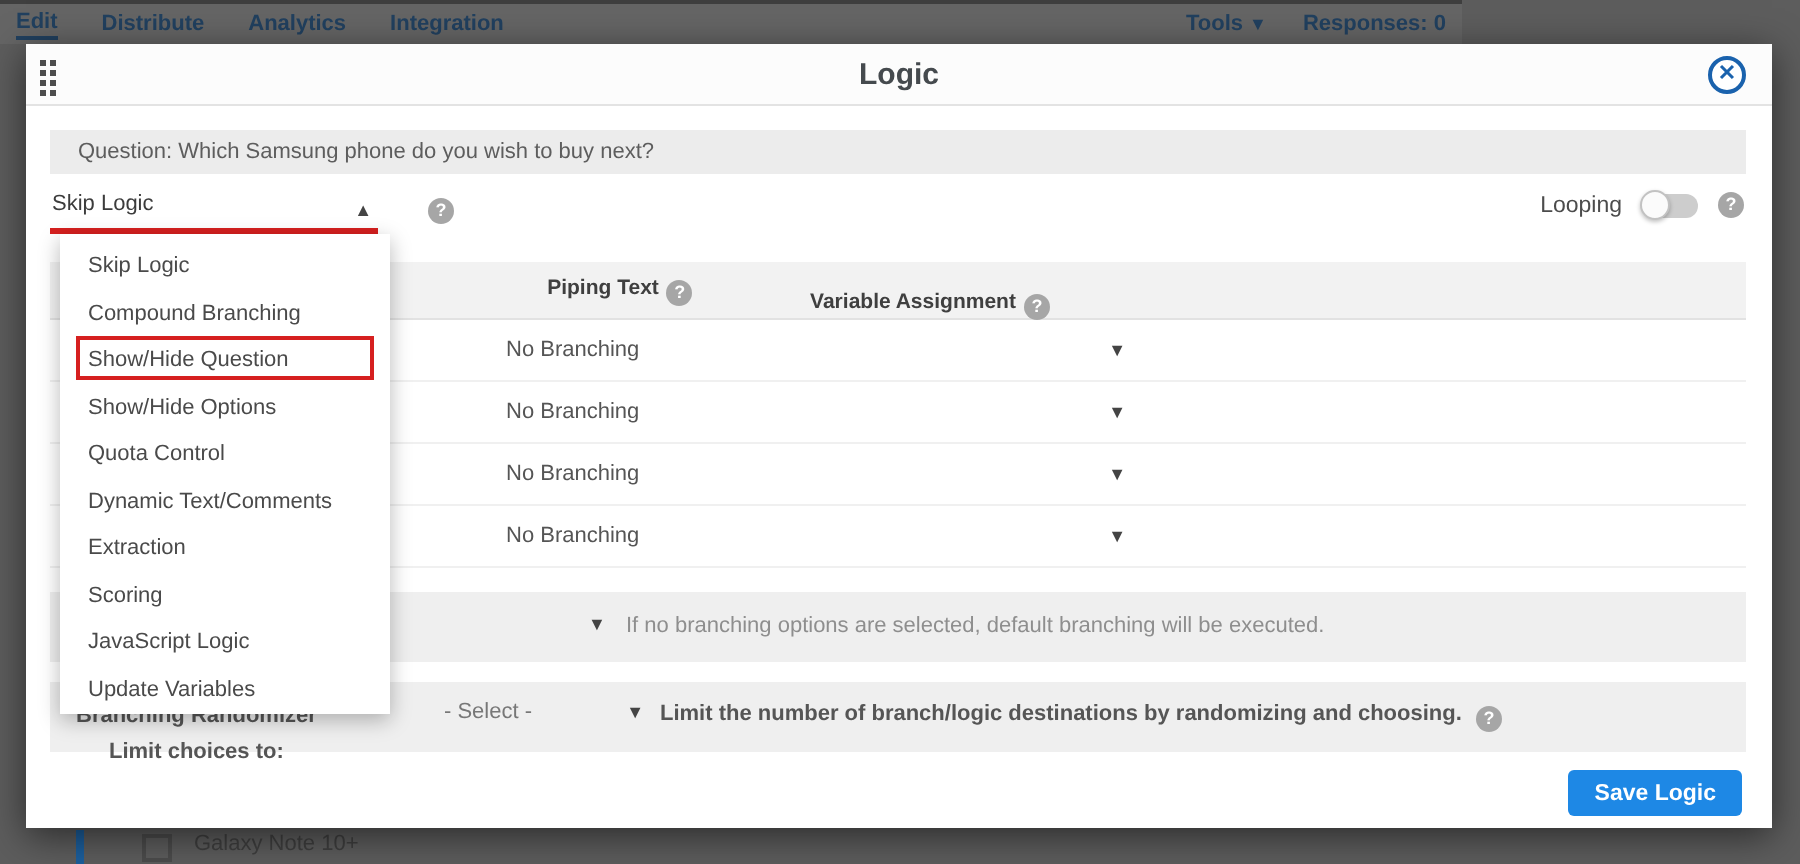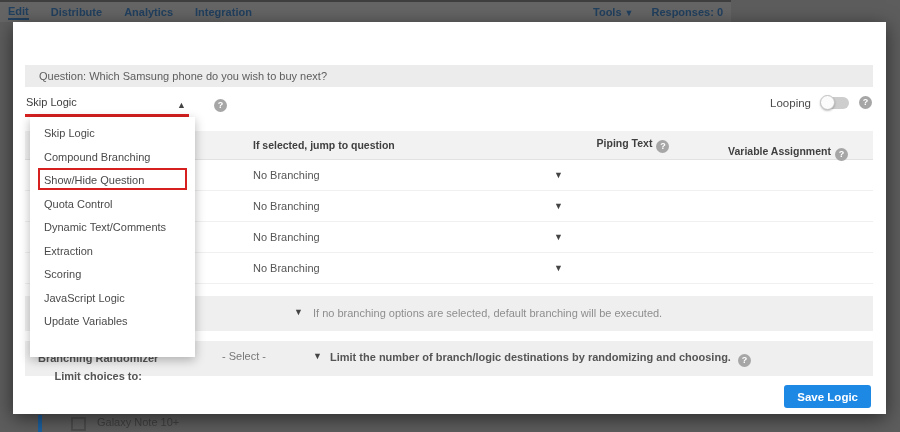--- a/index.html
+++ b/index.html
@@ -102,20 +102,27 @@
   <span class="nav-item">Distribute</span>
   <span class="nav-item">Analytics</span>
   <span class="nav-item">Integration</span>
   <span class="nav-right">
     <span><span>Tools</span><span class="nav-caret">▼</span></span>
     <span>Responses: 0</span>
   </span>
 </div>
 
 <div class="modal">
+  <div class="modal-header">
+    <div class="drag-handle">
+        <div class="dots"></div>
+      </div>
+    <div class="modal-title">Logic</div>
+    <div class="close-btn">✕</div>
+  </div>
 
   <div class="question-bar">Question: Which Samsung phone do you wish to buy next?</div>
 
   <div class="logic-select">
     <span>Skip Logic</span>
     <span class="caret-up">▲</span>
   </div>
   <div class="red-underline"></div>
   <span class="help-icon help-logic">?</span>
 
@@ -123,21 +130,20 @@
     <span class="looping-label">Looping</span>
     <span class="toggle">
         <span class="knob"></span>
       </span>
     <span class="help-icon">?</span>
   </div>
 
   <div class="logic-table">
     <div class="t-header">
       <div class="c0"></div>
-      <div class="c1">If selected, jump to question</div>
       <div class="c2"><span>Piping Text</span><span class="help-icon hdr-help">?</span></div>
       <div class="c3"><span>Variable Assignment</span><span class="help-icon hdr-help">?</span></div>
     </div>
     <div class="t-row">
       <div class="c0"></div>
       <div class="c1">
           <div class="row-select"><span>No Branching</span><span class="caret-dn">▼</span></div>
         </div>
       <div class="c2"></div>
         <div class="c3"></div>
@@ -184,20 +190,21 @@
     </span>
     <span class="rand-note"><span>Limit the number of branch/logic destinations by randomizing and choosing.</span> <span class="help-icon hdr-help">?</span></span>
   </div>
 
   <button class="save-btn">Save Logic</button>
 
   <div class="dropdown-panel">
     <div class="dd-item">Skip Logic</div>
     <div class="dd-item">Compound Branching</div>
     <div class="dd-item">Show/Hide Question</div>
+    <div class="dd-item">Show/Hide Options</div>
     <div class="dd-item">Quota Control</div>
     <div class="dd-item">Dynamic Text/Comments</div>
     <div class="dd-item">Extraction</div>
     <div class="dd-item">Scoring</div>
     <div class="dd-item">JavaScript Logic</div>
     <div class="dd-item">Update Variables</div>
     <div class="red-box"></div>
   </div>
 </div>
 

